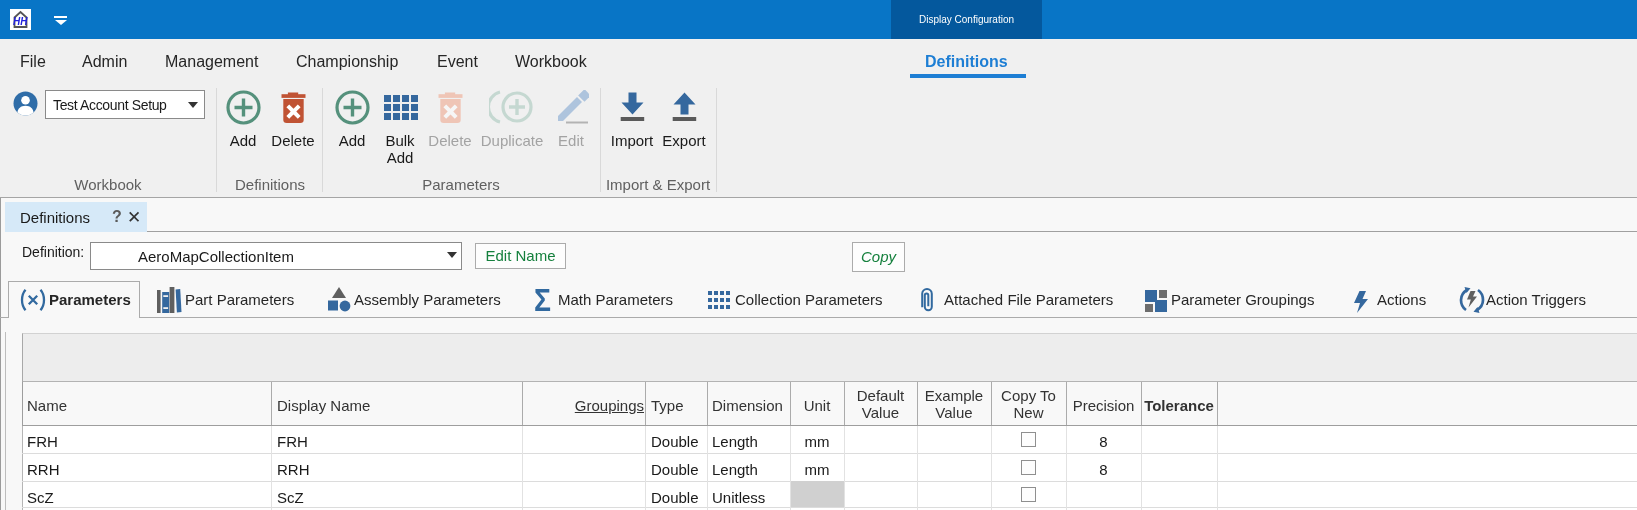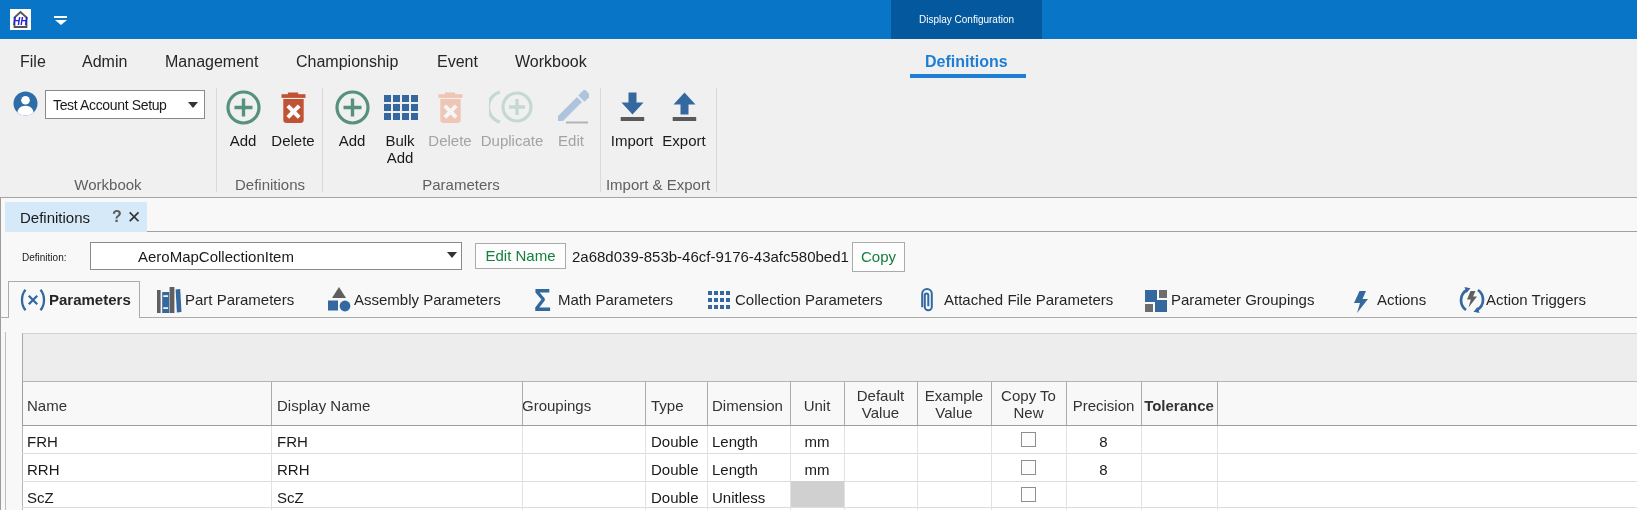--- a/index.html
+++ b/index.html
@@ -169,27 +169,26 @@
   <div class="abs" id="docstrip"></div>
   <div class="abs" id="docline"></div>
   <div class="abs" id="doctab"></div>
   <div class="abs" style="left:20px;top:209px;font-size:15px;color:#1a1a1a;">Definitions</div>
   <div class="abs" style="left:112px;top:208px;font-size:16px;color:#5a5a5a;font-weight:bold;">?</div>
   <div class="abs" style="left:127px;top:207px;font-size:17px;color:#333;">✕</div>
   <div class="abs" id="leftedge"></div>
   <div class="abs" id="leftedge2"></div>
 
   
-  <div class="abs" style="left:22px;top:252px;font-size:10px;color:#1a1a1a;">Definition:</div>
+  <div class="abs" style="left:22px;top:244px;font-size:14px;color:#1a1a1a;">Definition:</div>
   <div class="abs combo" style="left:90px;top:242px;width:372px;height:28px;"></div>
   <div class="abs combo-text" style="left:101px;top:248px;margin-left:37px;">AeroMapCollectionItem</div>
   <div class="abs dtri" style="left:447px;top:252px;border-left-width:5.5px;border-right-width:5.5px;border-top-width:6.5px;"></div>
   <div class="abs btn" style="left:475px;top:243px;width:91px;height:26px;line-height:24px;">Edit Name</div>
-  <div class="abs combo-text" style="left:572px;top:248px;">2a68d039-853b-46cf-9176-43afc580bed1</div>
-  <div class="abs btn" style="left:852px;top:242px;width:53px;height:30px;line-height:28px;">Copy</div>
+  <div class="abs btn" style="left:852px;top:242px;width:53px;height:30px;line-height:28px;font-style:italic;">Copy</div>
 
   
   <div class="abs" id="paramline"></div>
   <div class="abs" id="seltab"></div>
   <div class="abs ptablabel" style="left:49px;font-weight:bold;">Parameters</div>
   <div class="abs ptablabel" style="left:185px;">Part Parameters</div>
   <div class="abs ptablabel" style="left:354px;">Assembly Parameters</div>
   <div class="abs ptablabel" style="left:558px;">Math Parameters</div>
   <div class="abs ptablabel" style="left:735px;">Collection Parameters</div>
   <div class="abs ptablabel" style="left:944px;">Attached File Parameters</div>
@@ -258,21 +257,21 @@
   <div class="abs" id="thead"></div>
   <div class="abs" id="tablebody"></div>
   <div class="abs" id="headerbot"></div>
   <div class="abs rowline" style="top:453px;"></div>
   <div class="abs rowline" style="top:481px;"></div>
   <div class="abs rowline" style="top:507px;"></div>
 
   
   <div class="abs hcell" style="left:27px;top:397px;">Name</div>
   <div class="abs hcell" style="left:277px;top:397px;">Display Name</div>
-  <div class="abs hcell" style="left:522px;top:397px;width:122px;text-align:left;">Groupings</div>
+  <div class="abs hcell" style="left:522px;top:397px;width:122px;text-align:right;text-decoration:underline;">Groupings</div>
   <div class="abs hcell" style="left:651px;top:397px;">Type</div>
   <div class="abs hcell" style="left:712px;top:397px;">Dimension</div>
   <div class="abs hcell" style="left:790px;top:397px;width:54px;text-align:center;">Unit</div>
   <div class="abs hcell" style="left:844px;top:387px;width:73px;text-align:center;">Default Value</div>
   <div class="abs hcell" style="left:917px;top:387px;width:74px;text-align:center;">Example Value</div>
   <div class="abs hcell" style="left:991px;top:387px;width:75px;text-align:center;">Copy To New</div>
   <div class="abs hcell" style="left:1066px;top:397px;width:75px;text-align:center;">Precision</div>
   <div class="abs hcell" style="left:1141px;top:397px;width:76px;text-align:center;font-weight:bold;">Tolerance</div>
 
   

